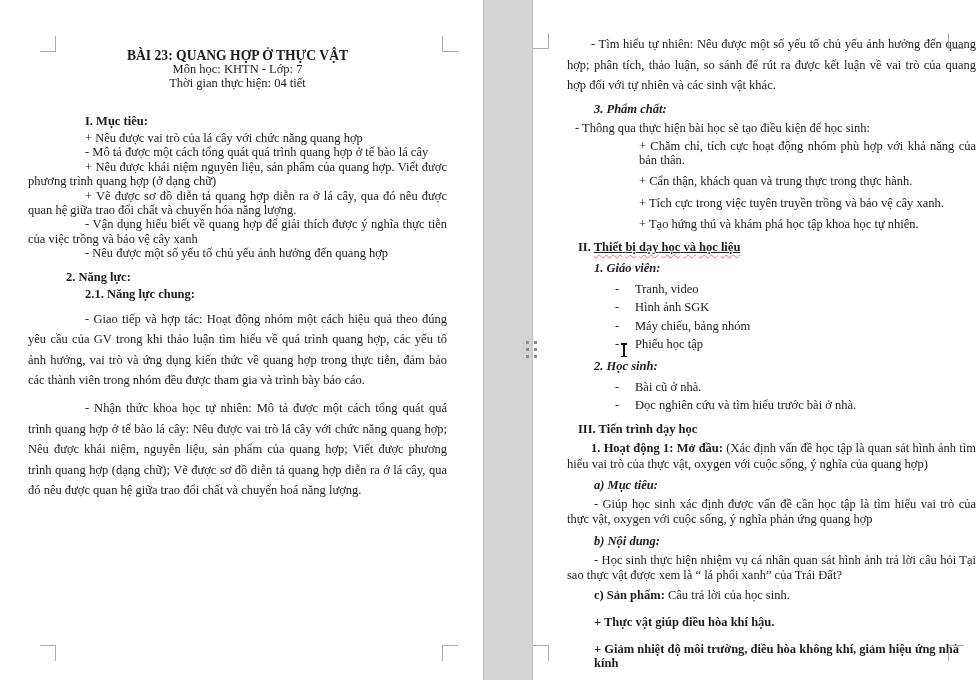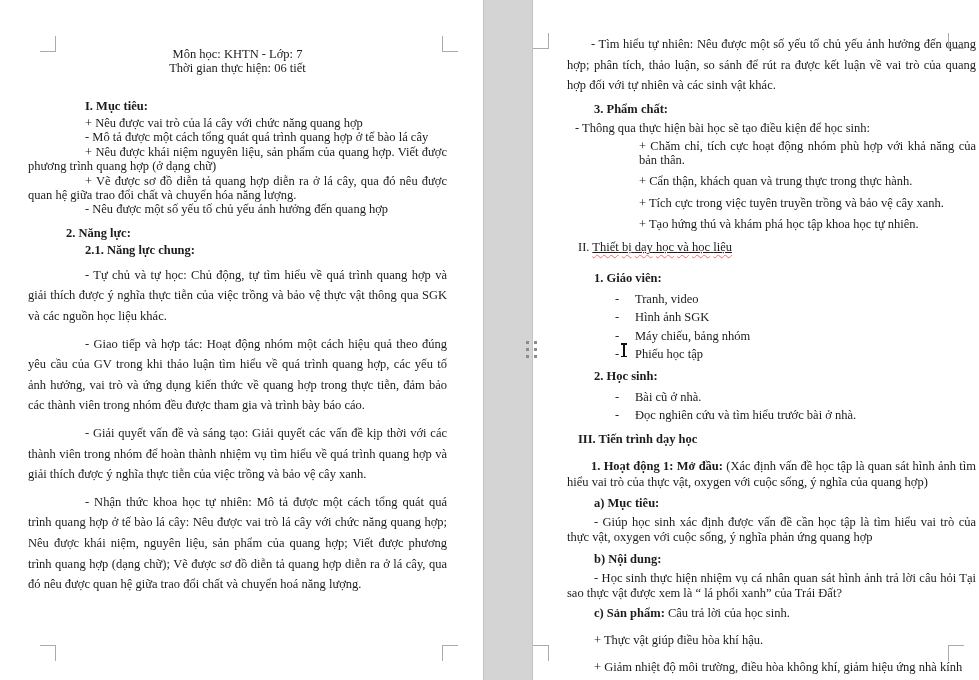--- a/index.html
+++ b/index.html
@@ -15,26 +15,26 @@
 
   
   .t-title{font-weight:bold;text-align:center;font-size:13.6px;line-height:15px;}
   .t-sub{text-align:center;line-height:13.5px;}
   .t-gap{height:22px;}
   .t-h1{font-weight:bold;margin:2px 0 2px 57px;line-height:15px;}
   .t-line + .t-h1, .t-para + .t-h1{margin-top:9px;margin-left:38px;}
   .t-line{text-align:justify;text-indent:57px;line-height:14.4px;}
   .t-para{text-align:justify;text-indent:57px;line-height:20.6px;margin:7px 0;}
   #page-right .t-para{text-indent:24px;margin:0 0 6px 0;}
-  .t-h2{font-weight:bold;margin:6px 0 4px 27px;line-height:15px;}
-  .t-h0{font-weight:bold;margin:8px 0 12px 11px;line-height:15px;}
-  .t-hu{font-weight:normal;margin:9px 0 16px 11px;line-height:15px;}
+  .t-h2{font-weight:bold;margin:6px 0 4px 27px;line-height:15px;font-style:italic;}
+  .t-h0{font-weight:bold;margin:8px 0 4px 11px;line-height:15px;}
+  .t-hu{font-weight:bold;margin:9px 0 6px 11px;line-height:15px;}
   .t-pline{margin:0 0 3px 8px;line-height:15px;}
   .t-plus{margin:0 0 7px 72px;text-align:justify;line-height:14.3px;}
-  .t-plus2{margin:12px 0 7px 27px;line-height:14.5px;}
+  .t-plus2{margin:12px 0 7px 27px;line-height:14.5px;font-weight:bold;}
   .t-bullet{display:flex;margin-left:48px;line-height:18.2px;}
   .t-bullet .dash{flex:0 0 20px;}
   .t-bullet .btxt{flex:1;}
   .t-richA{text-align:justify;text-indent:24px;line-height:15.3px;margin:2px 0 4px 0;}
   .t-parasm{text-align:justify;text-indent:27px;line-height:15.3px;margin:2px 0 4px 0;}
   .t-richB{margin:4px 0 6px 27px;line-height:16px;}
   .b{font-weight:bold;}
   .uw{text-decoration:underline;text-decoration-thickness:1px;}
   .sq{text-decoration-line:underline;text-decoration-style:wavy;
       text-decoration-color:#ff6a6a;text-decoration-thickness:1px;text-underline-offset:3px;}
@@ -57,34 +57,34 @@
   #text-caret .stem{position:absolute;left:3px;top:1px;bottom:1px;width:1.5px;background:#111;}
   #text-caret .capt,#text-caret .capb{position:absolute;left:1px;width:5.5px;height:1.5px;background:#111;}
   #text-caret .capt{top:0;}
   #text-caret .capb{bottom:0;}
 </style>
 </head>
 <body>
 
 <div id="canvas">
   <div id="page-left" class="page">
+      <div class="t-title">BÀI 23: QUANG HỢP Ở THỰC VẬT</div>
       <div class="t-sub">Môn học: KHTN - Lớp: 7</div>
-      <div class="t-sub">Thời gian thực hiện: 06 tiết</div>
+      <div class="t-sub">Thời gian thực hiện: 04 tiết</div>
       <div class="t-gap"></div>
       <div class="t-h1">I. Mục tiêu:</div>
       <div class="t-line">+ Nêu được vai trò của lá cây với chức năng quang hợp</div>
       <div class="t-line">- Mô tả được một cách tổng quát quá trình quang hợp ở tế bào lá cây</div>
       <div class="t-line">+ Nêu được khái niệm nguyên liệu, sản phẩm của quang hợp. Viết được phương trình quang hợp (ở dạng chữ)</div>
       <div class="t-line">+ Vẽ được sơ đồ diễn tả quang hợp diễn ra ở lá cây, qua đó nêu được quan hệ giữa trao đổi chất và chuyển hóa năng lượng.</div>
+      <div class="t-line">- Vận dụng hiểu biết về quang hợp để giải thích được ý nghĩa thực tiễn của việc trồng và bảo vệ cây xanh</div>
       <div class="t-line">- Nêu được một số yếu tố chủ yếu ảnh hưởng đến quang hợp</div>
       <div class="t-h1">2. Năng lực:</div>
       <div class="t-h1">2.1. Năng lực chung:</div>
-      <div class="t-para">- Tự chủ và tự học: Chủ động, tự tìm hiểu về quá trình quang hợp và giải thích được ý nghĩa thực tiễn của việc trồng và bảo vệ thực vật thông qua SGK và các nguồn học liệu khác.</div>
       <div class="t-para">- Giao tiếp và hợp tác: Hoạt động nhóm một cách hiệu quả theo đúng yêu cầu của GV trong khi thảo luận tìm hiểu về quá trình quang hợp, các yếu tố ảnh hưởng, vai trò và ứng dụng kiến thức về quang hợp trong thực tiễn, đảm bảo các thành viên trong nhóm đều được tham gia và trình bày báo cáo.</div>
-      <div class="t-para">- Giải quyết vấn đề và sáng tạo: Giải quyết các vấn đề kịp thời với các thành viên trong nhóm để hoàn thành nhiệm vụ tìm hiểu về quá trình quang hợp và giải thích được ý nghĩa thực tiễn của việc trồng và bảo vệ cây xanh.</div>
       <div class="t-para">- Nhận thức khoa học tự nhiên: Mô tả được một cách tổng quát quá trình quang hợp ở tế bào lá cây: Nêu được vai trò lá cây với chức năng quang hợp; Nêu được khái niệm, nguyên liệu, sản phẩm của quang hợp; Viết được phương trình quang hợp (dạng chữ); Vẽ được sơ đồ diễn tả quang hợp diễn ra ở lá cây, qua đó nêu được quan hệ giữa trao đổi chất và chuyển hoá năng lượng.</div>
     </div>
   <div id="page-right" class="page">
       <div class="t-para">- Tìm hiểu tự nhiên: Nêu được một số yếu tố chủ yếu ảnh hưởng đến quang hợp; phân tích, thảo luận, so sánh để rút ra được kết luận về vai trò của quang hợp đối với tự nhiên và các sinh vật khác.</div>
       <div class="t-h2">3. Phẩm chất:</div>
       <div class="t-pline">- Thông qua thực hiện bài học sẽ tạo điều kiện để học sinh:</div>
       <div class="t-plus">+ Chăm chỉ, tích cực hoạt động nhóm phù hợp với khả năng của bản thân.</div>
       <div class="t-plus">+ Cẩn thận, khách quan và trung thực trong thực hành.</div>
       <div class="t-plus">+ Tích cực trong việc tuyên truyền trồng và bảo vệ cây xanh.</div>
       <div class="t-plus">+ Tạo hứng thú và khám phá học tập khoa học tự nhiên.</div>

